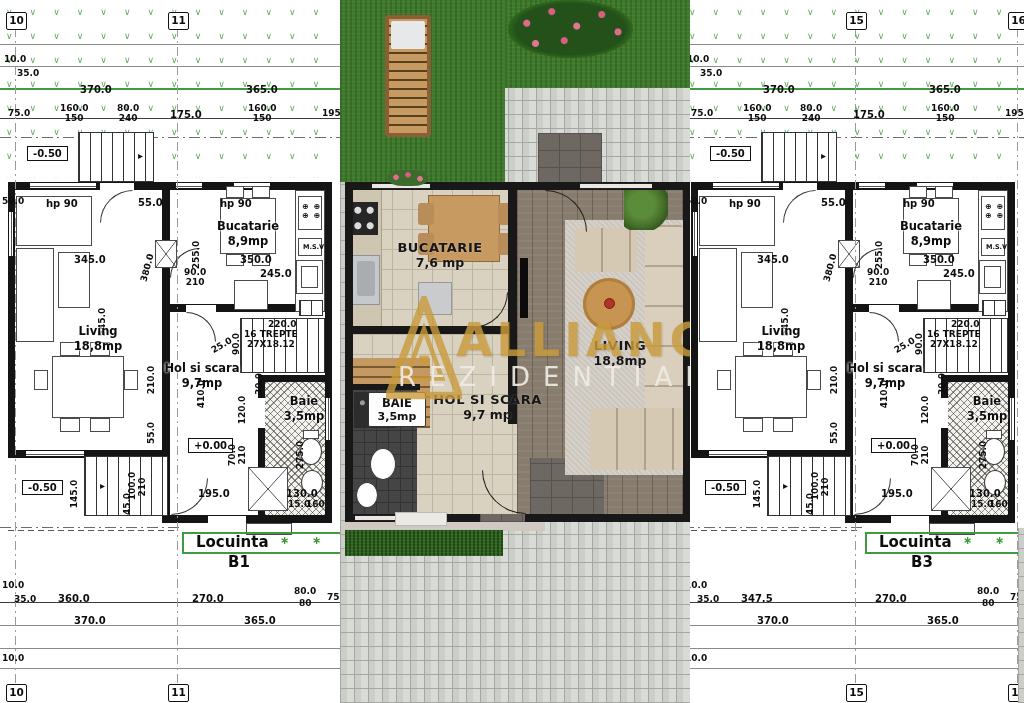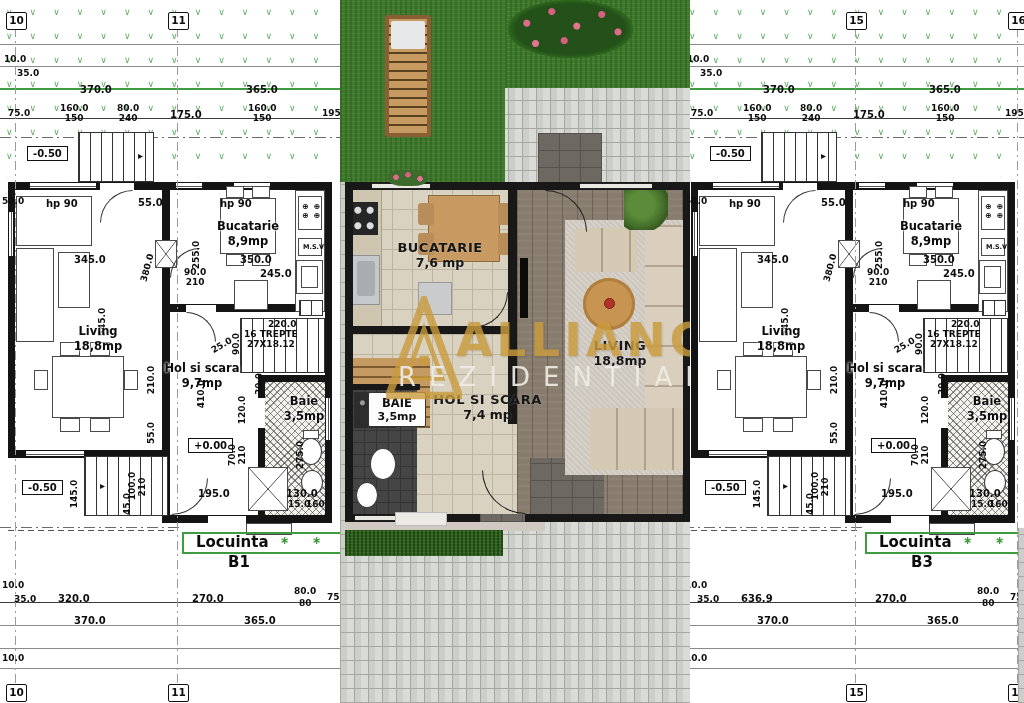--- a/index.html
+++ b/index.html
@@ -267,21 +267,21 @@
       <div class="lbl arrow" style="left: 100px; top: 480px;">▸</div>
       <div class="lbl dimb" style="left: 198px; top: 488px;">195.0</div>
       <div class="lbl dimb" style="left: 286px; top: 488px;">130.0</div>
       <div class="lbl dim" style="left: 288px; top: 500px;">15.0</div>
       <div class="lbl dim" style="left: 306px; top: 500px;">160</div>
       <div class="lbl green1" style="left: 196px; top: 534px;">Locuinta</div>
       <div class="lbl green1" style="left: 228px; top: 554px;">B1</div>
       <div class="lbl gstar" style="left: 280px; top: 535px;">∗</div>
       <div class="lbl gstar" style="left: 312px; top: 535px;">∗</div>
       <div class="lbl dim" style="left: 2px; top: 581px;">10.0</div>
-      <div class="lbl dimb" style="left: 58px; top: 593px;">320.0</div>
+      <div class="lbl dimb" style="left: 58px; top: 593px;">360.0</div>
       <div class="lbl dimb" style="left: 192px; top: 593px;">270.0</div>
       <div class="lbl dim" style="left: 294px; top: 587px;">80.0</div>
       <div class="lbl dim" style="left: 299px; top: 599px;">80</div>
       <div class="lbl dim" style="left: 327px; top: 593px;">75.0</div>
       <div class="lbl dim" style="left: 14px; top: 595px;">35.0</div>
       <div class="lbl dimb" style="left: 74px; top: 615px;">370.0</div>
       <div class="lbl dimb" style="left: 244px; top: 615px;">365.0</div>
       <div class="lbl dim" style="left: 2px; top: 654px;">10.0</div>
       <div class="lbl bubble" style="left: 6px; top: 684px;">10</div>
       <div class="lbl bubble" style="left: 168px; top: 684px;">11</div>
@@ -426,21 +426,21 @@
       <div class="lbl arrow" style="left: 100px; top: 480px;">▸</div>
       <div class="lbl dimb" style="left: 198px; top: 488px;">195.0</div>
       <div class="lbl dimb" style="left: 286px; top: 488px;">130.0</div>
       <div class="lbl dim" style="left: 288px; top: 500px;">15.0</div>
       <div class="lbl dim" style="left: 306px; top: 500px;">160</div>
       <div class="lbl green1" style="left: 196px; top: 534px;">Locuinta</div>
       <div class="lbl green1" style="left: 228px; top: 554px;">B3</div>
       <div class="lbl gstar" style="left: 280px; top: 535px;">∗</div>
       <div class="lbl gstar" style="left: 312px; top: 535px;">∗</div>
       <div class="lbl dim" style="left: 2px; top: 581px;">10.0</div>
-      <div class="lbl dimb" style="left: 58px; top: 593px;">636.9</div>
+      <div class="lbl dimb" style="left: 58px; top: 593px;">347.5</div>
       <div class="lbl dimb" style="left: 192px; top: 593px;">270.0</div>
       <div class="lbl dim" style="left: 294px; top: 587px;">80.0</div>
       <div class="lbl dim" style="left: 299px; top: 599px;">80</div>
       <div class="lbl dim" style="left: 327px; top: 593px;">75.0</div>
       <div class="lbl dim" style="left: 14px; top: 595px;">35.0</div>
       <div class="lbl dimb" style="left: 74px; top: 615px;">370.0</div>
       <div class="lbl dimb" style="left: 244px; top: 615px;">365.0</div>
       <div class="lbl dim" style="left: 2px; top: 654px;">10.0</div>
       <div class="lbl bubble" style="left: 163px; top: 684px;">15</div>
       <div class="lbl bubble" style="left: 325px; top: 684px;">16</div>
@@ -513,21 +513,21 @@
     <div class="c-room" style="left:35px;top:240px;width:130px">
       <div class="nm">BUCATARIE</div>
       <div class="ar">7,6 mp</div>
     </div>
     <div class="c-room" style="left:225px;top:338px;width:110px">
       <div class="nm">LIVING</div>
       <div class="ar">18,8mp</div>
     </div>
     <div class="c-room" style="left:85px;top:392px;width:125px">
       <div class="nm">HOL SI SCARA</div>
-      <div class="ar">7,4 mp</div>
+      <div class="ar">9,7 mp</div>
     </div>
     <div class="bath-tag" style="left:28px;top:392px;width:52px">
       <div class="nm">BAIE</div>
       <div class="ar">3,5mp</div>
     </div>
 
     <div class="wm" style="left:46px;top:296px;width:76px;height:106px">
       <svg width="76" height="106" viewBox="0 0 80 110" style="opacity:.8">
         <path d="M40 4 L77 104 H3 Z" fill="none" stroke="#c99b3d" stroke-width="8"></path>
         <path d="M40 34 L59 86 H21 Z" fill="none" stroke="#c99b3d" stroke-width="5"></path>

